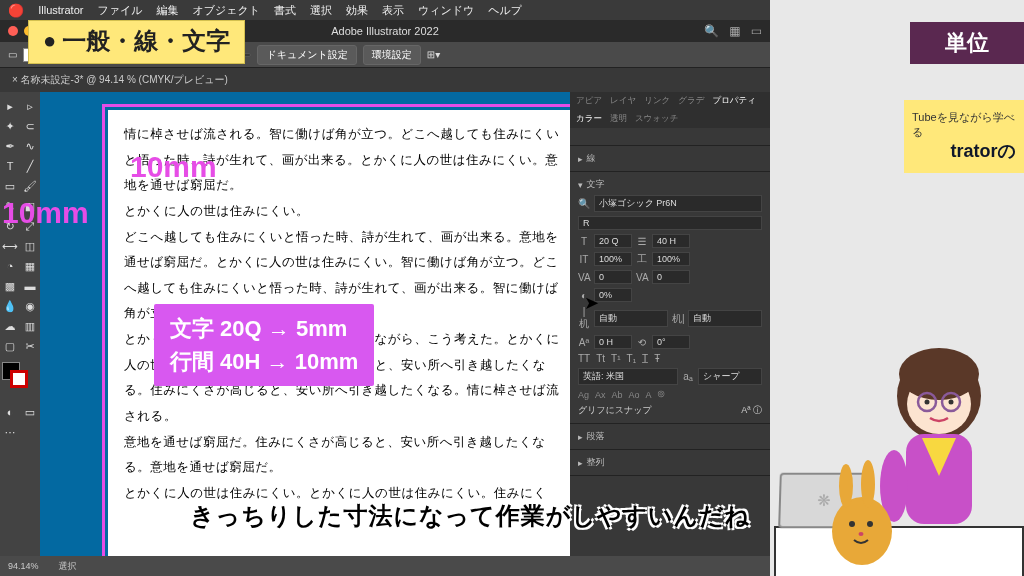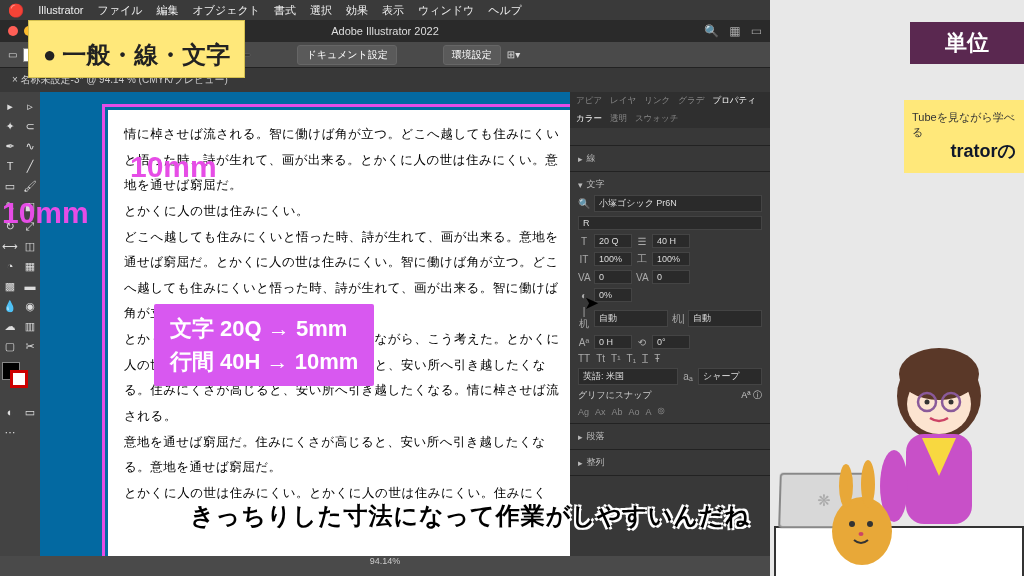--- a/index.html
+++ b/index.html
@@ -11,21 +11,21 @@
   .mac-menubar .apple { font-size: 13px; }
   
   .app-titlebar { height: 22px; background: #2a2a2a; display: flex; align-items: center; justify-content: center; position: relative; font-size: 11px; color: #ddd; }
   .traffic { position: absolute; left: 8px; display: flex; gap: 6px; }
   .traffic span { width: 10px; height: 10px; border-radius: 50%; display: inline-block; }
   .t-red { background: #ff5f56; } .t-yel { background: #ffbd2e; } .t-grn { background: #27c93f; }
   .titlebar-right { position: absolute; right: 8px; display: flex; gap: 10px; color: #aaa; font-size: 12px; }
   
   .control-bar { height: 26px; background: #4a4a4a; display: flex; align-items: center; padding: 0 8px; gap: 6px; font-size: 10px; color: #ddd; border-bottom: 1px solid #222; }
   .sel { background: #3a3a3a; border: 1px solid #555; padding: 1px 6px; border-radius: 2px; }
-  .btn-ctrl { background: #5a5a5a; border: 1px solid #666; padding: 2px 8px; border-radius: 3px; color: #fff; font-size: 10px; margin-left: 40px; }
+  .btn-ctrl { background: #5a5a5a; border: 1px solid #666; padding: 2px 8px; border-radius: 3px; color: #fff; font-size: 10px; }
   
   .doc-tab { height: 24px; background: #383838; display: flex; align-items: center; padding: 12px 12px; font-size: 10px; color: #ccc; }
   
   .workspace { display: flex; height: calc(100% - 92px); }
   
   .toolbar { width: 40px; background: #434343; display: flex; flex-direction: column; padding: 4px 0; }
   .toolbar-row { display: flex; }
   .tool { width: 20px; height: 20px; display: flex; align-items: center; justify-content: center; color: #ddd; font-size: 11px; }
   .color-swatches { margin-top: 4px; padding: 2px; }
   .swatch-fill { width: 18px; height: 18px; background: #000; border: 1px solid #888; }
@@ -39,24 +39,24 @@
   .panels { width: 200px; background: #383838; display: flex; flex-direction: column; font-size: 9px; color: #ccc; }
   .panel-tabs { display: flex; background: #2f2f2f; padding: 3px 6px; gap: 8px; font-size: 8.5px; color: #888; }
   .panel-tabs .active { color: #fff; }
   .panel-sec { border-bottom: 1px solid #222; padding: 4px 8px; }
   .panel-title { font-size: 9px; color: #bbb; padding: 2px 0; display: flex; align-items: center; gap: 4px; }
   .panel-row { display: flex; align-items: center; gap: 4px; padding: 2px 0; }
   .panel-input { background: #2a2a2a; border: 1px solid #444; color: #ddd; padding: 1px 4px; width: 38px; font-size: 9px; }
   .panel-select { background: #2a2a2a; border: 1px solid #444; color: #ddd; padding: 1px 4px; flex: 1; font-size: 9px; }
   .icon-sm { width: 12px; color: #aaa; font-size: 10px; text-align: center; }
   
-  .statusbar { height: 20px; background: #4a4a4a; display: flex; align-items: center; padding: 0 8px; font-size: 9px; color: #ccc; gap: 20px; position: absolute; bottom: 0; left: 0; right: 0; flex-direction: column; }
-  
-  
-  .overlay-title { position: absolute; left: 28px; top: 20px; background: #ffe87a; color: #222; font-size: 24px; font-weight: bold; padding: 18px 14px 6px; border: 1px solid #d4c050; display: flex; align-items: center; gap: 6px; }
+  .statusbar { height: 20px; background: #4a4a4a; display: flex; align-items: center; padding: 0 8px; font-size: 9px; color: #ccc; gap: 20px; position: absolute; bottom: 0; left: 0; right: 0; }
+  
+  
+  .overlay-title { position: absolute; left: 28px; top: 20px; background: #ffe87a; color: #222; font-size: 24px; font-weight: bold; padding: 4px 14px 6px; border: 1px solid #d4c050; display: flex; align-items: center; gap: 6px; }
   .overlay-title::before { content: "●"; font-size: 22px; }
   
   .overlay-10mm-top { position: absolute; left: 130px; top: 150px; color: #e64de6; font-size: 30px; font-weight: bold; }
   .overlay-10mm-left { position: absolute; left: 2px; top: 196px; color: #e64de6; font-size: 30px; font-weight: bold; }
   
   .overlay-purple { position: absolute; left: 154px; top: 304px; background: #d858f0; color: #fff; font-size: 22px; font-weight: bold; padding: 8px 16px; line-height: 1.5; border-radius: 2px; }
   
   .overlay-caption { position: absolute; left: 190px; top: 500px; font-size: 24px; font-weight: bold; color: #000000; text-shadow: -2px -2px 0 #fff, 2px -2px 0 #fff, -2px 2px 0 #fff, 2px 2px 0 #fff; letter-spacing: 1px; }
   
   .overlay-cursor { position: absolute; left: 584px; top: 292px; font-size: 18px; color: #000; }
@@ -275,31 +275,31 @@
           <span>T¹</span>
           <span>T₁</span>
           <span>T̲</span>
           <span>Ŧ</span>
         </div>
         <div class="panel-row">
           <div class="panel-select">英語: 米国</div>
           <span class="icon-sm">aₐ</span>
           <div class="panel-select" style="flex:0.6">シャープ</div>
         </div>
-        <div class="panel-row" style="justify-content:space-between">
-          <span>グリフにスナップ</span>
-          <span>Aª ⓘ</span>
-        </div>
         <div class="panel-row" style="gap:6px;color:#888">
           <span>Ag</span>
           <span>Ax</span>
           <span>Ab</span>
           <span>Ao</span>
           <span>A</span>
           <span>⦾</span>
+        </div>
+        <div class="panel-row" style="justify-content:space-between">
+          <span>グリフにスナップ</span>
+          <span>Aª ⓘ</span>
         </div>
       </div>
       <div class="panel-sec">
           <div class="panel-title">
             <span>▸</span>
             <span>段落</span>
           </div>
         </div>
       <div class="panel-sec">
           <div class="panel-title">

